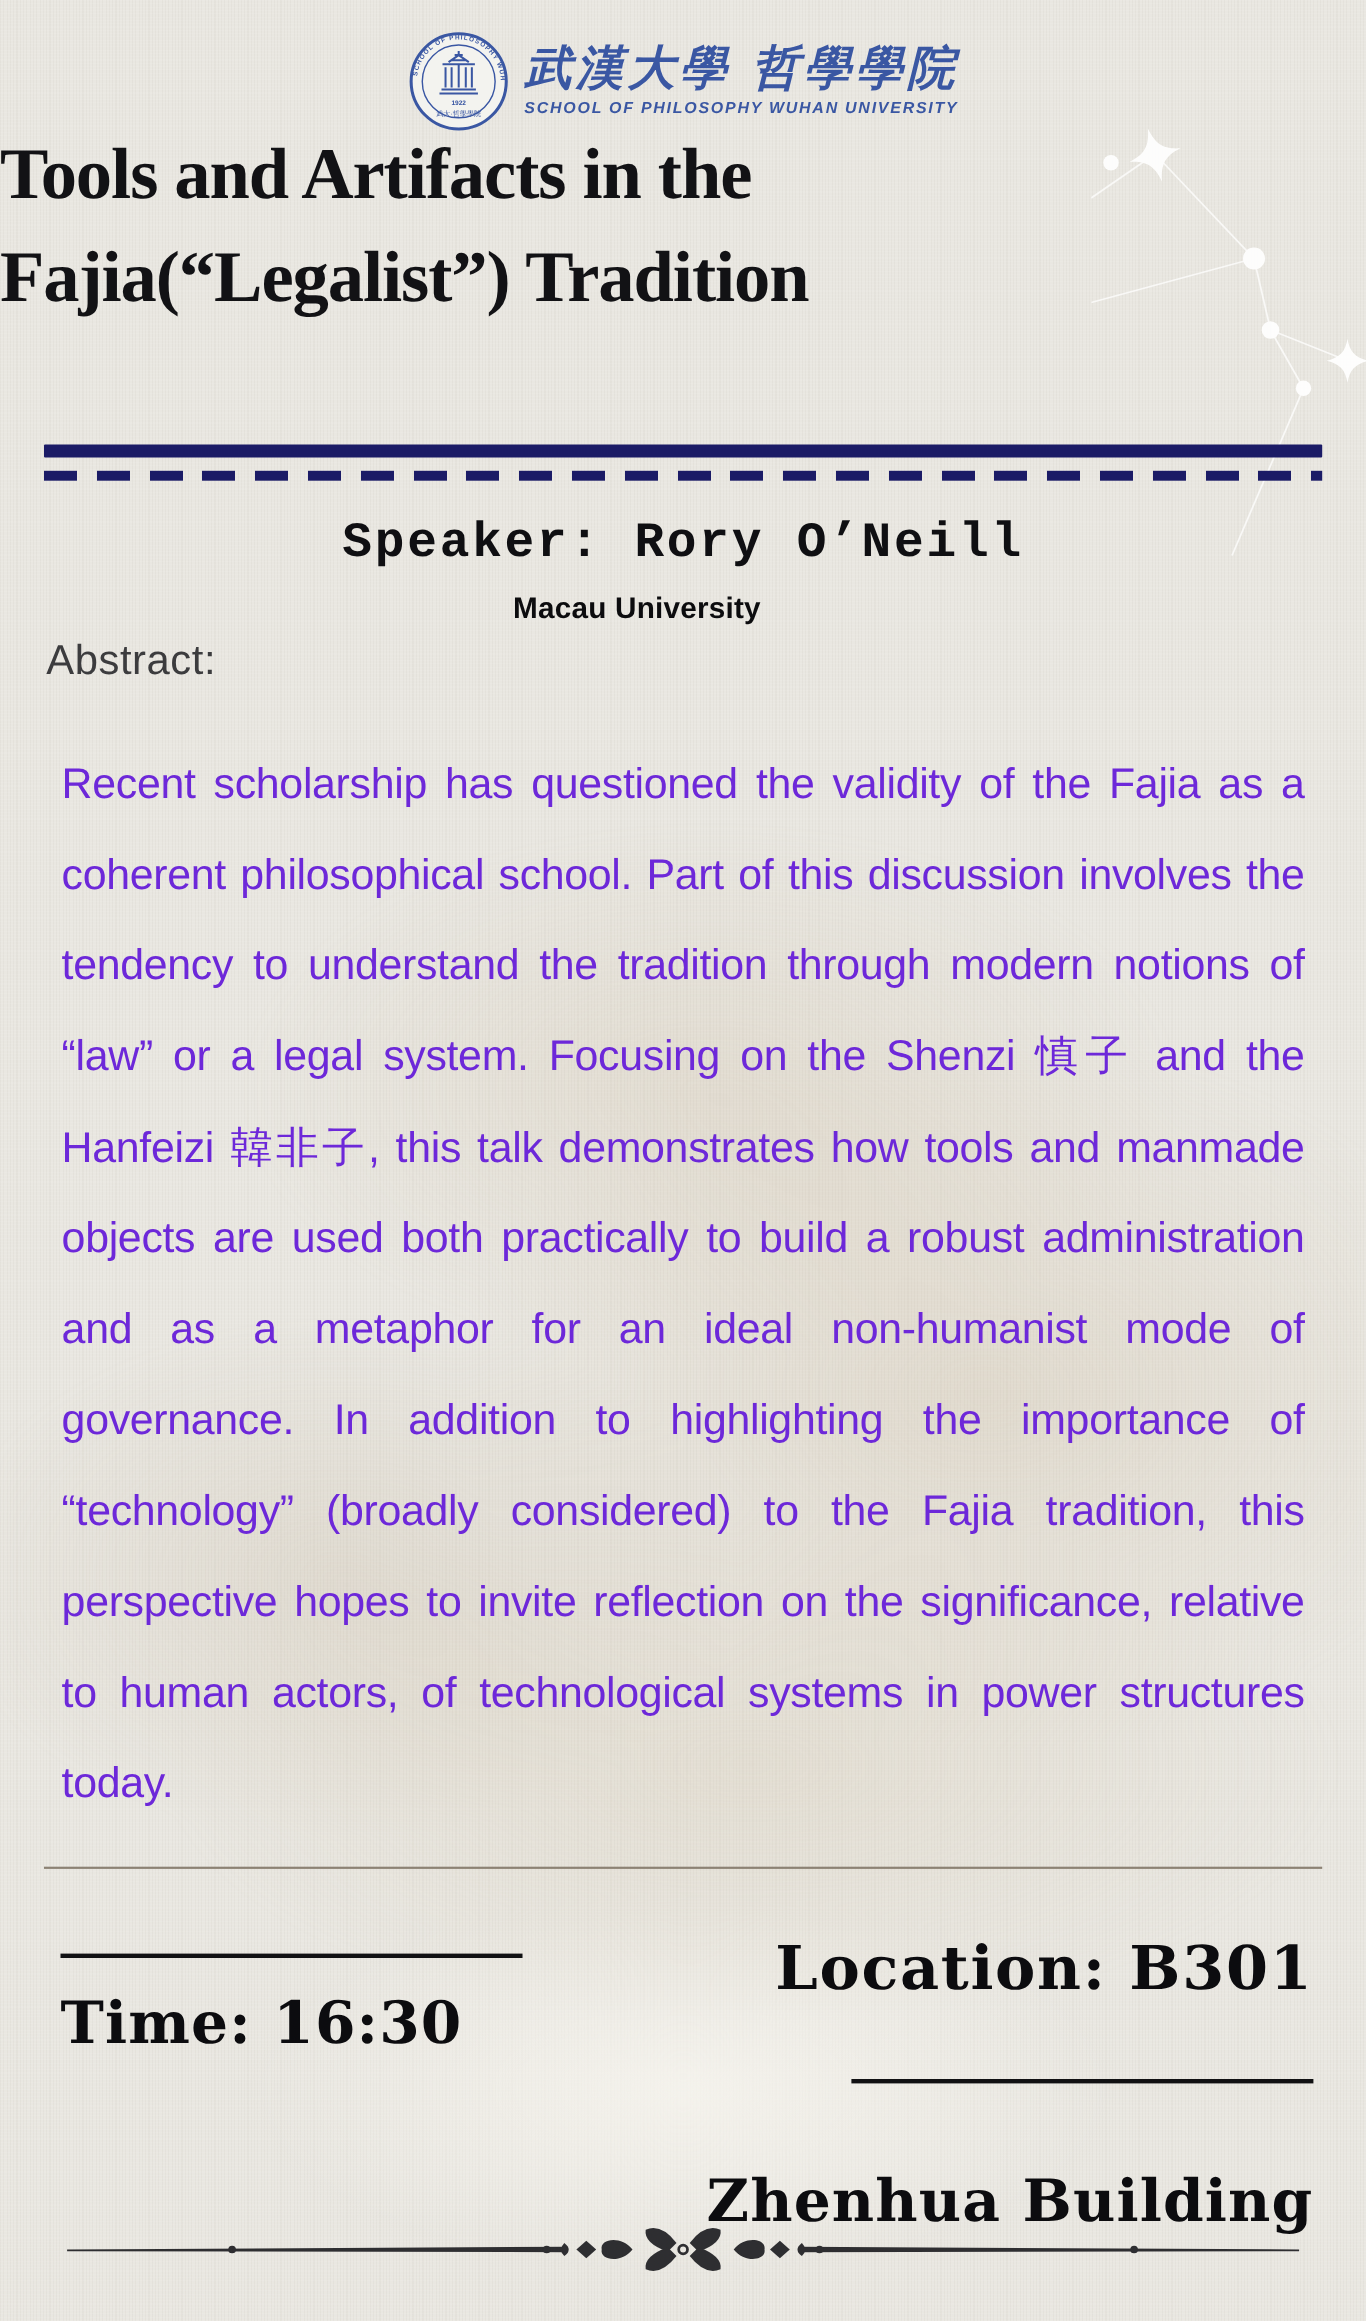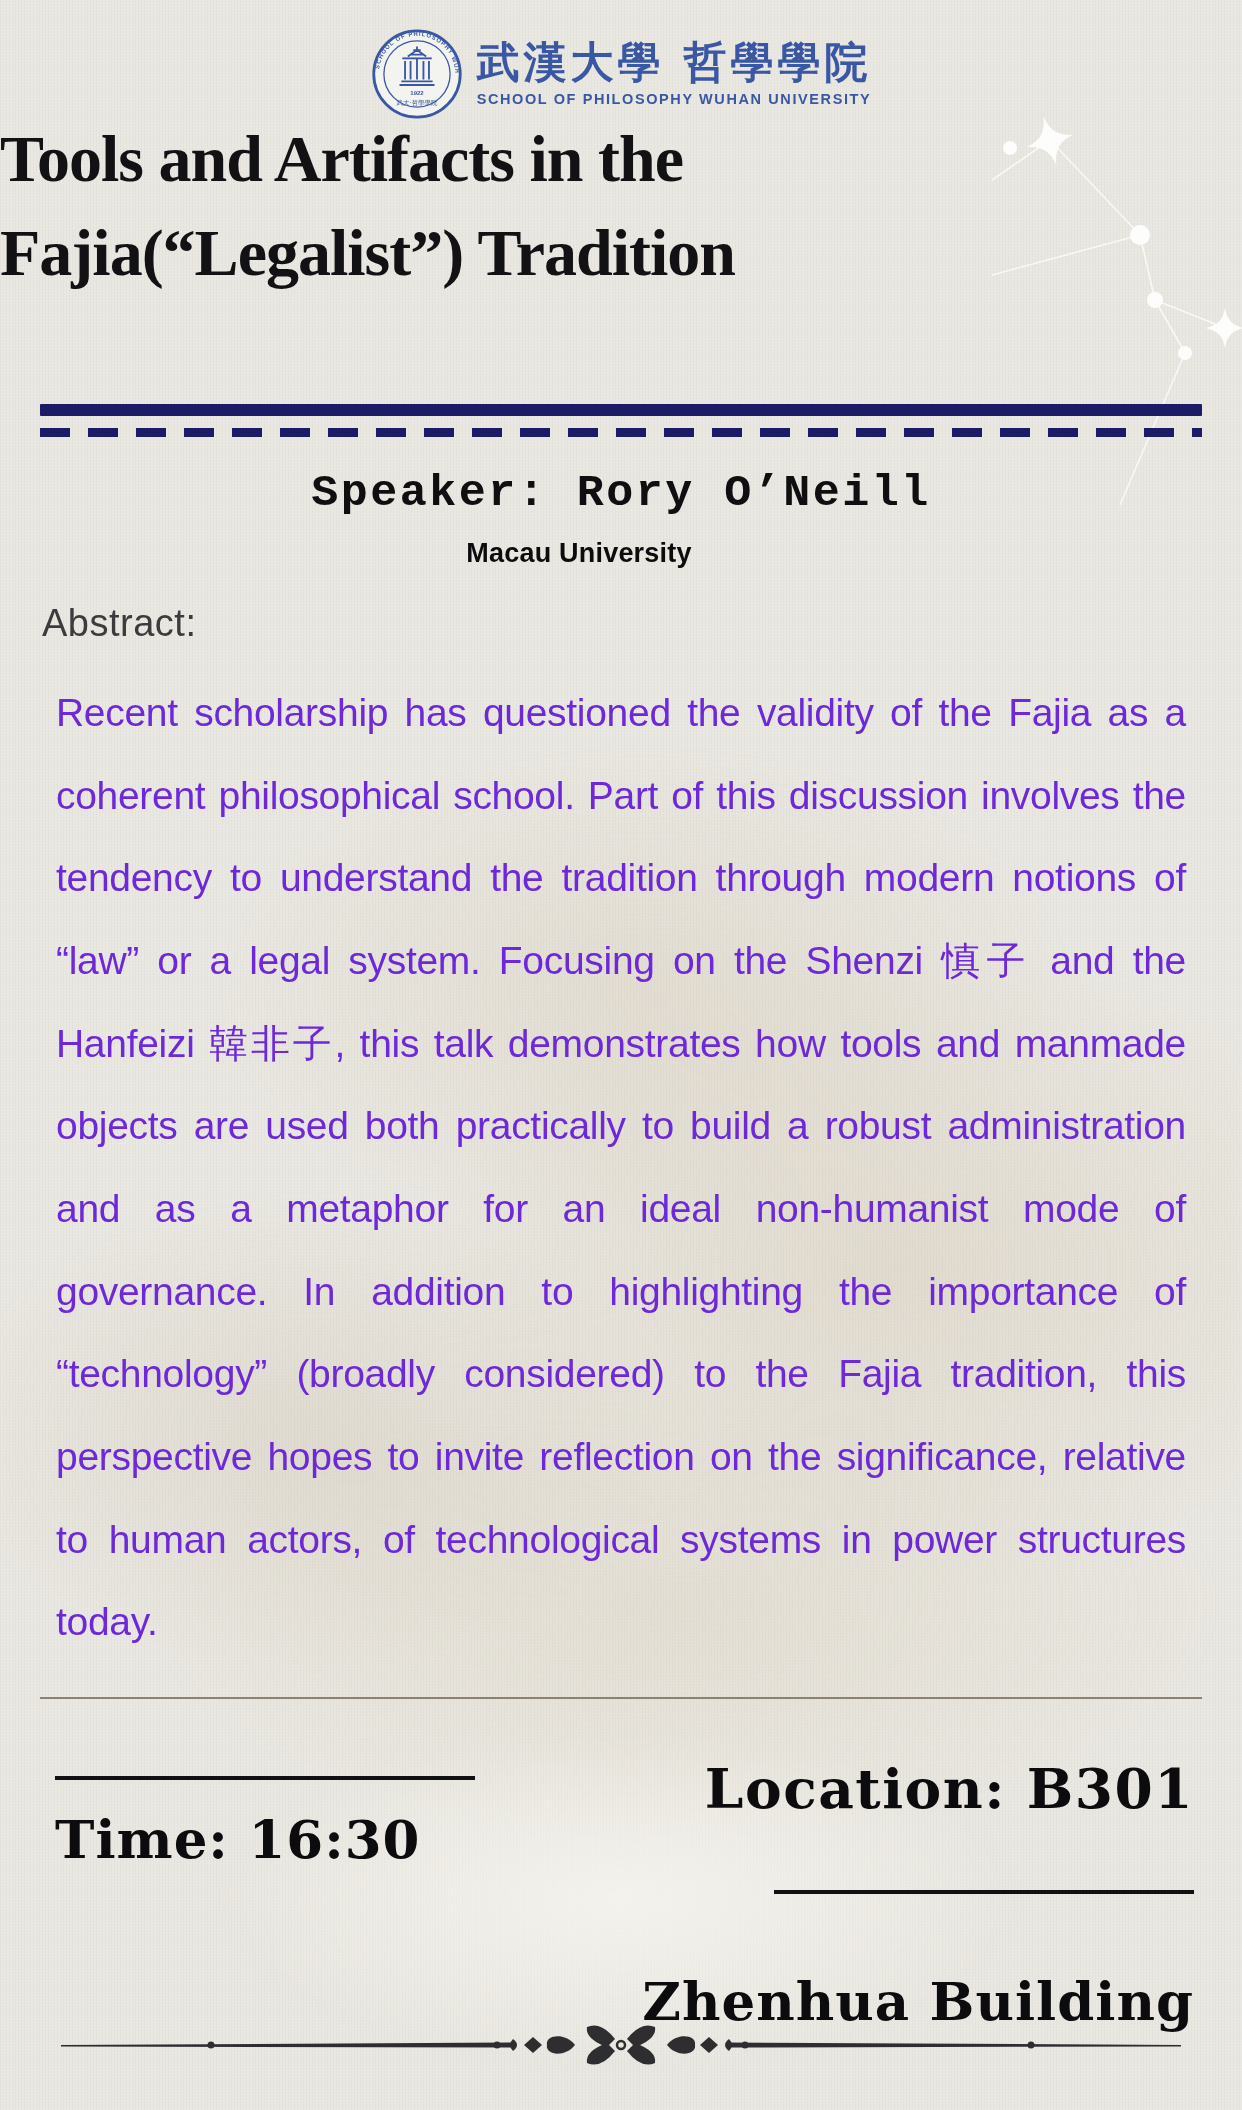--- a/index.html
+++ b/index.html
@@ -28,21 +28,21 @@
       radial-gradient(42% 16% at 25% 68%, rgba(186,168,140,.20), transparent 70%),
       radial-gradient(62% 16% at 55% 76%, rgba(206,190,160,.22), transparent 70%),
       radial-gradient(40% 10% at 50% 90%, rgba(246,244,238,.85), transparent 80%);
   }
   .constellation{position:absolute;top:85px;right:0;pointer-events:none;opacity:.92;}
 
   .logo-row{
     position:absolute;top:28px;left:0;right:0;
     display:flex;align-items:center;justify-content:center;gap:14px;
   }
-  .logo-text{display:flex;flex-direction:column;align-items:center;}
+  .logo-text{display:flex;flex-direction:column;align-items:center;font-style:italic;}
   .logo-cn{
     font-family:"DejaVu Serif", serif;
     font-size:43px;font-weight:bold;color:#3a57a3;letter-spacing:4px;line-height:1;
     white-space:nowrap;
   }
   .logo-en{
     font-size:14.5px;font-weight:bold;color:#3a57a3;letter-spacing:1.6px;
     margin-top:7px;white-space:nowrap;
   }
 
@@ -66,21 +66,21 @@
     font-family:Liberation Mono, monospace;font-weight:bold;color:#0f0f12;
     font-size:45px;letter-spacing:2.5px;
   }
   .affiliation{
     position:absolute;top:538px;left:0;right:0;text-align:center;
     transform:translateX(-42px);
     font-weight:bold;font-size:27px;color:#0c0c0e;letter-spacing:.2px;
   }
 
   .abstract-label{
-    position:absolute;top:602px;left:42px;
+    position:absolute;top:580px;left:42px;
     font-size:38px;color:#3c3c3e;letter-spacing:.5px;
   }
   .abstract-text{
     position:absolute;top:658px;left:42px;right:42px;
     font-size:39px;line-height:2.12;color:#6d28d9;
     text-align:justify;letter-spacing:-0.3px;word-spacing:1px;margin:14px;
   }
 
   .section-divider{
     position:absolute;top:1697px;left:40px;right:40px;height:2px;

